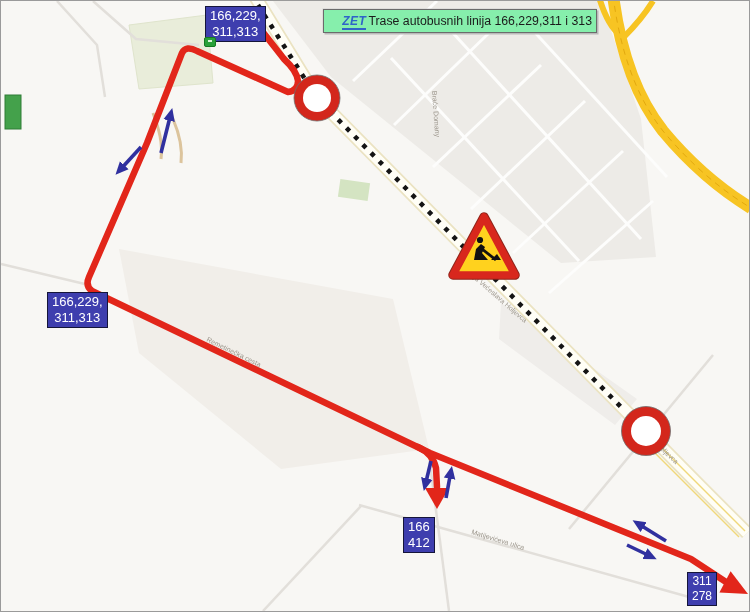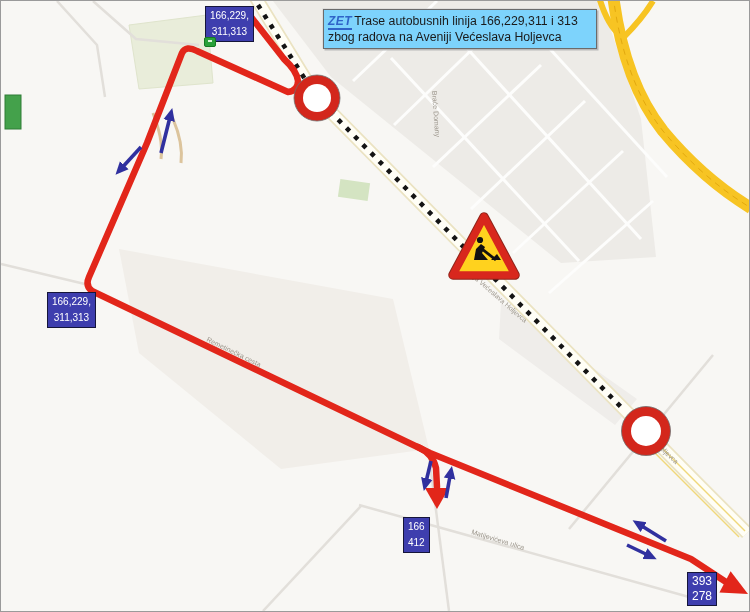--- a/index.html
+++ b/index.html
@@ -4,29 +4,29 @@
 <style>
   html,body{margin:0;padding:0;}
   body{font-family:"Liberation Sans",sans-serif;background:#ffffff;}
   #map-wrap{
     position:relative;width:748px;height:610px;overflow:hidden;
     border:1px solid #9a9a9a;background:#f8f7f4;
   }
   svg{display:block;}
   .rlabel{
     position:absolute;background:#3e3eae;color:#ffffff;border:1px solid #15153a;
-    font-size:10px;line-height:16px;text-align:center;padding:1px 4px;
+    font-size:13px;line-height:16px;text-align:center;padding:1px 4px;
     white-space:nowrap;
   }
   .rlabel div{pointer-events:none;}
   #label-bottom-right{font-size:12px;line-height:15px;}
   #title-box{
-    position:absolute;left:322px;top:8px;width:264px;background:#7dd3fc;
+    position:absolute;left:322px;top:8px;width:264px;background:#86efac;
     border:1px solid #6b6b6b;box-shadow:1.5px 1.5px 0 #b9b9b9, -0.5px -0.5px 0 #cfcfcf;
-    padding:3px 4px;text-align:left;color:#1b1b1b;
+    padding:3px 4px;text-align:right;color:#1b1b1b;
     font-size:12.3px;line-height:16px;font-weight:400;
   }
   .zet{
     color:#2f64c8;font-style:italic;font-weight:bold;font-size:12px;
     border-bottom:2px solid #2f64c8;letter-spacing:.5px;margin-right:2px;
   }
   #bus-stop-icon{
     position:absolute;left:203px;top:36px;width:10px;height:8px;background:#2aa13a;
     border:1px solid #157a23;border-radius:2px;
   }
@@ -149,28 +149,27 @@
     <div>166,229,</div>
     <div>311,313</div>
   </div>
 
   <div class="rlabel" style="left:402px;top:516px;">
     <div>166</div>
     <div>412</div>
   </div>
 
   <div class="rlabel" id="label-bottom-right" style="left:686px;top:571px;">
-    <div>393</div>
+    <div>311</div>
     <div>278</div>
   </div>
 
   <div id="bus-stop-icon">
       <i></i>
     </div>
 
   <div id="title-box">
     <div>
       <span class="zet">ZET</span><span>Trase autobusnih linija 166,229,311 i 313</span>
     </div>
-    <div>zbog radova na Aveniji Većeslava Holjevca</div>
   </div>
 
 </div>
 
 </body></html>

